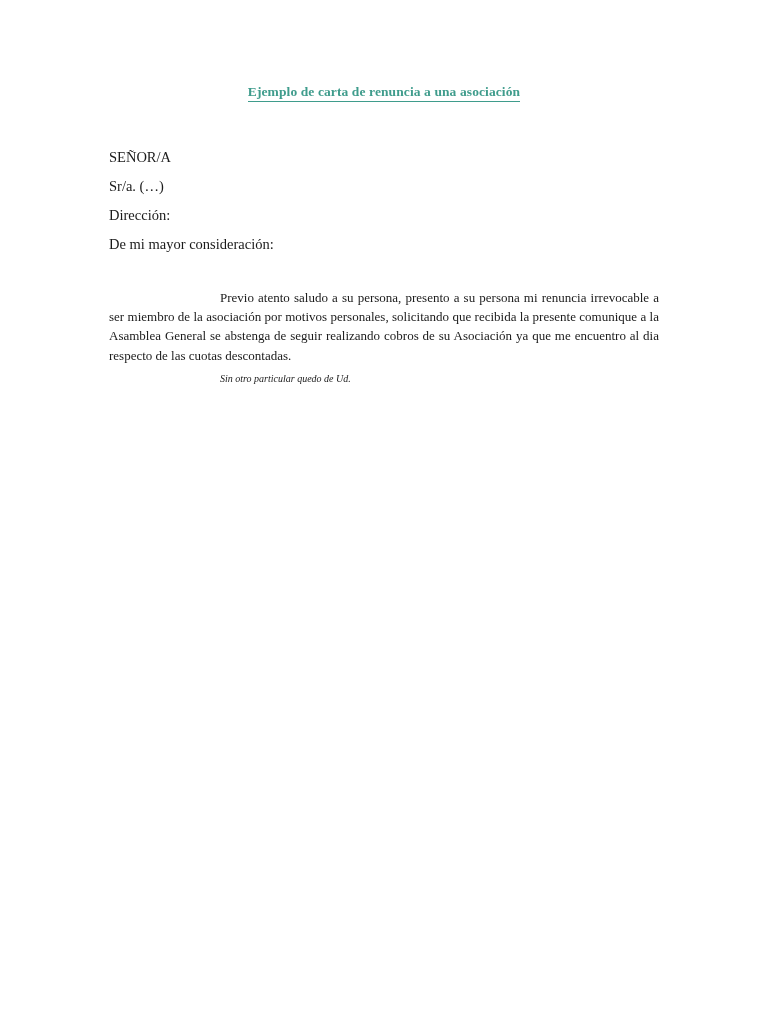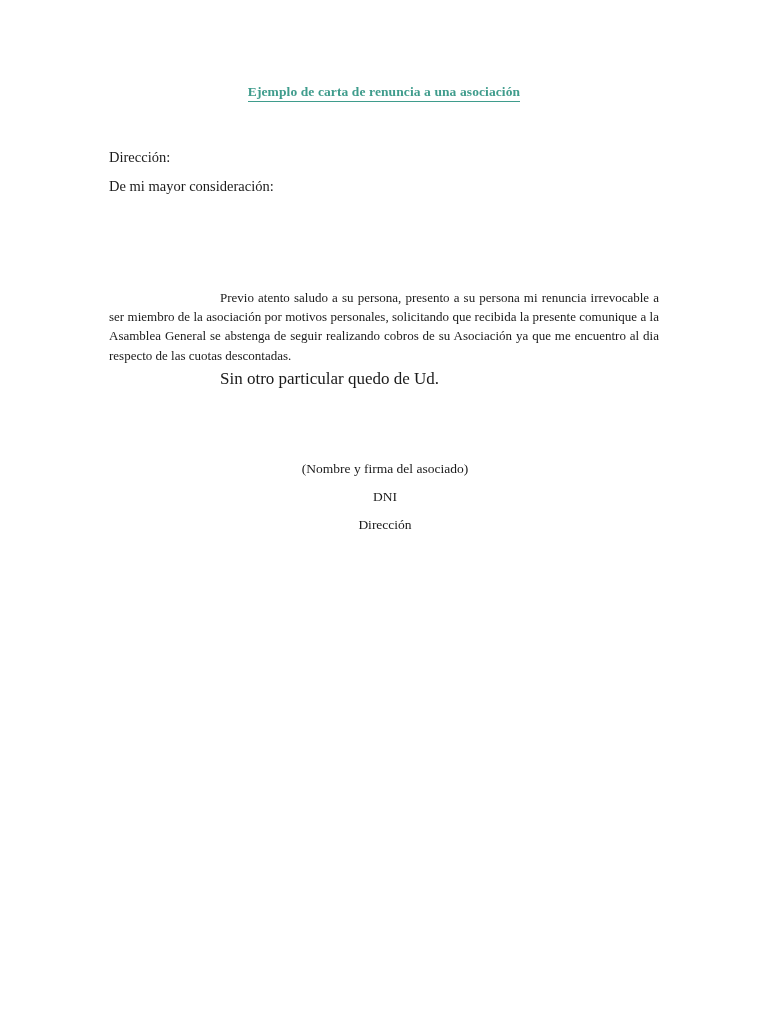--- a/index.html
+++ b/index.html
@@ -73,21 +73,22 @@
     text-indent: 111px;
     hyphens: none;
   }
 
   
   .closing {
     position: absolute;
     left: 109px;
     top: 369px;
     width: 560px;
-    font-size: 17px;
+    font-size: 10px;
+    font-style: italic;
   }
   .closing-line-1 {
     padding-left: 111px;
     line-height: 20px;
   }
   .closing-line-2 {
     padding-left: 236px;
     line-height: 20px;
     margin-top: 8px;
   }
@@ -108,33 +109,30 @@
 </head>
 <body>
 
 <div class="page">
 
   <div class="doc-title">
     <span class="title-text">Ejemplo de carta de renuncia a una asociación</span>
   </div>
 
   <div class="addr-block">
+    <div class="addr-line">SEÑOR/A</div>
 
 
+    <div class="addr-line">Sr/a.  (…)</div>
 
     <div class="addr-line">Dirección:</div>
 
     <div class="addr-line">De mi mayor consideración:</div>
   </div>
 
   <div class="body-para">Previo atento saludo a su persona,  presento a su persona mi renuncia irrevocable a ser miembro de la asociación por motivos personales, solicitando que recibida la presente comunique a la Asamblea General se abstenga de seguir realizando cobros de su Asociación ya que me encuentro al dia respecto de las cuotas descontadas.</div>
 
   <div class="closing">
     <div class="closing-line-1">Sin otro particular quedo de Ud.</div>
   </div>
 
-  <div class="signature">
-    <div class="sig-line">(Nombre y firma del asociado)</div>
-    <div class="sig-line">DNI</div>
-    <div class="sig-line">Dirección</div>
-  </div>
 
 </div>
 
 </body></html>

